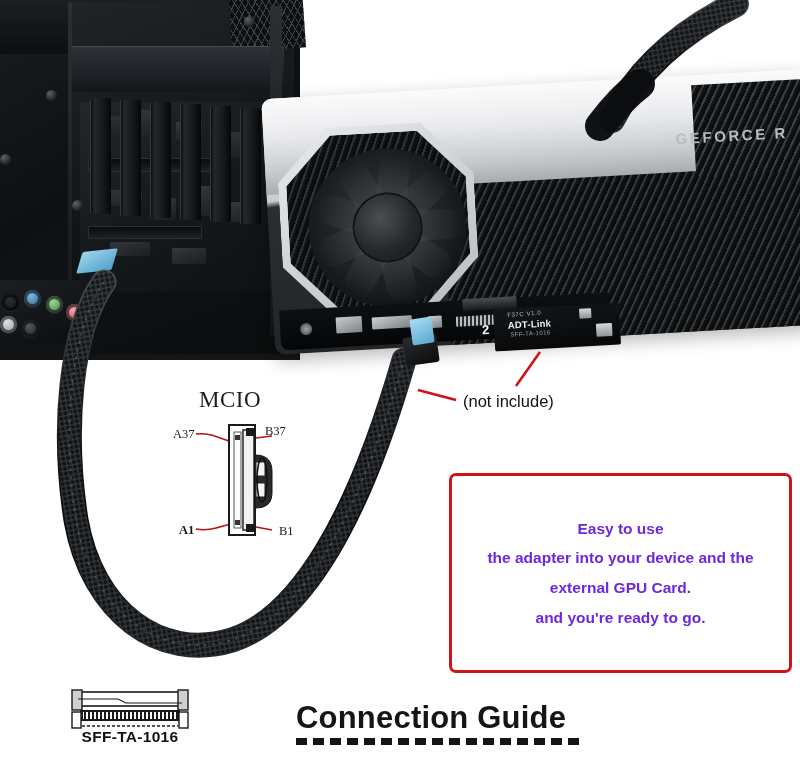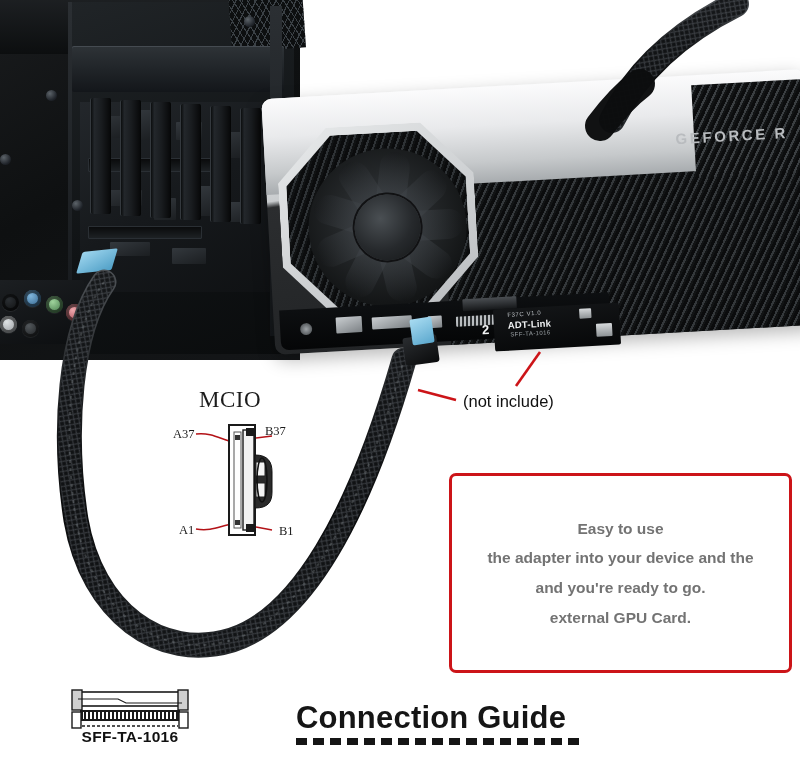--- a/index.html
+++ b/index.html
@@ -106,21 +106,21 @@
     letter-spacing:.5px;font-family:Liberation Serif, serif;}
   .pinlabel{position:absolute;font-family:"Liberation Serif",serif;font-size:12.5px;color:#1a1a1a;}
 
   
   .notinc{position:absolute;left:463px;top:392px;font-size:16.5px;color:#111;}
 
   
   .infobox{position:absolute;left:449px;top:473px;width:337px;height:194px;
     border:3px solid #cc1418;border-radius:7px;background:#fff;
     display:flex;flex-direction:column;align-items:center;justify-content:center;gap:2px;}
-  .infobox div{font-size:15.5px;font-weight:700;color:#737373;line-height:1.78;text-align:center;}
+  .infobox div{font-size:15.5px;font-weight:700;color:#6d28d9;line-height:1.78;text-align:center;}
   .sff-label{position:absolute;left:60px;top:728px;width:140px;text-align:center;
     font-size:15.5px;font-weight:700;color:#111;letter-spacing:.3px;}
 
   
   .guide-title{position:absolute;left:296px;top:700px;font-size:31px;font-weight:700;
     color:#151515;letter-spacing:.2px;}
   .guide-dash{position:absolute;left:296px;top:738px;width:286px;height:7px;
     background:repeating-linear-gradient(90deg,#151515 0 11px,transparent 11px 17px);}
 </style>
 </head>
@@ -291,30 +291,30 @@
       </pattern>
     </defs>
   </svg>
 
   <div class="plug-body"></div>
   <div class="plug-blue"></div>
 
   <div class="mcio-title">MCIO</div>
   <div class="pinlabel" style="left:173px;top:427px;">A37</div>
   <div class="pinlabel" style="left:265px;top:424px;">B37</div>
-  <div class="pinlabel" style="left:179px;top:523px;">A1</div>
+  <div class="pinlabel" style="left:179px;top:523px;font-weight:bold;">A1</div>
   <div class="pinlabel" style="left:279px;top:524px;">B1</div>
 
   <div class="notinc">(not include)</div>
 
   <div class="infobox">
     <div>Easy to use</div>
     <div>the adapter into your device and the</div>
+    <div>external GPU Card.</div>
     <div>and you're ready to go.</div>
-    <div>external GPU Card.</div>
   </div>
 
   <div class="sff-label">SFF-TA-1016</div>
 
   <div class="guide-title">Connection Guide</div>
   <div class="guide-dash"></div>
 
 </div>
 
 </body></html>

